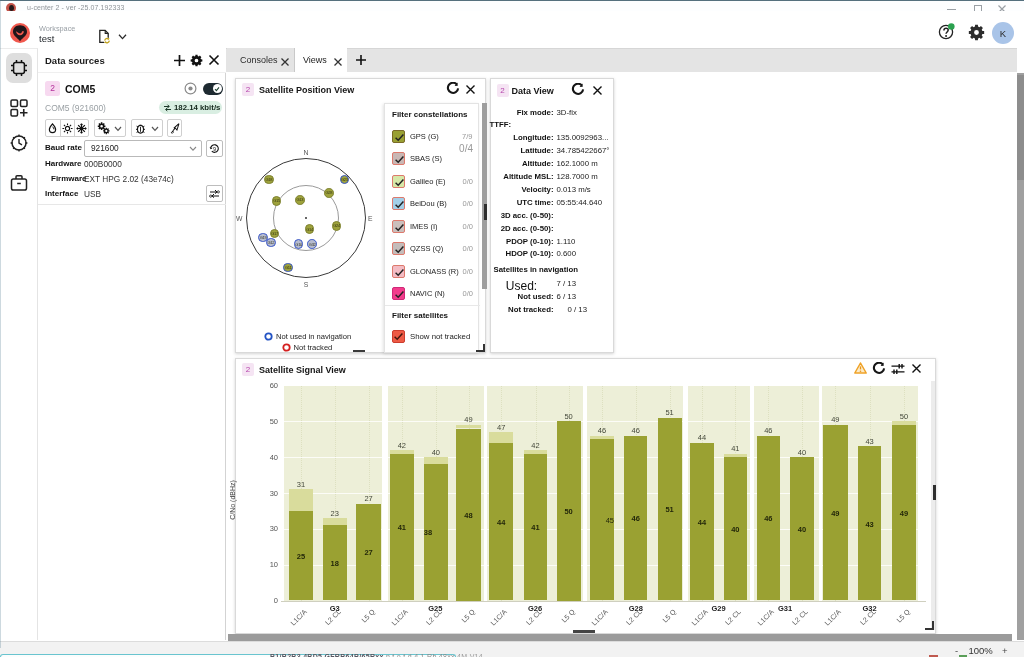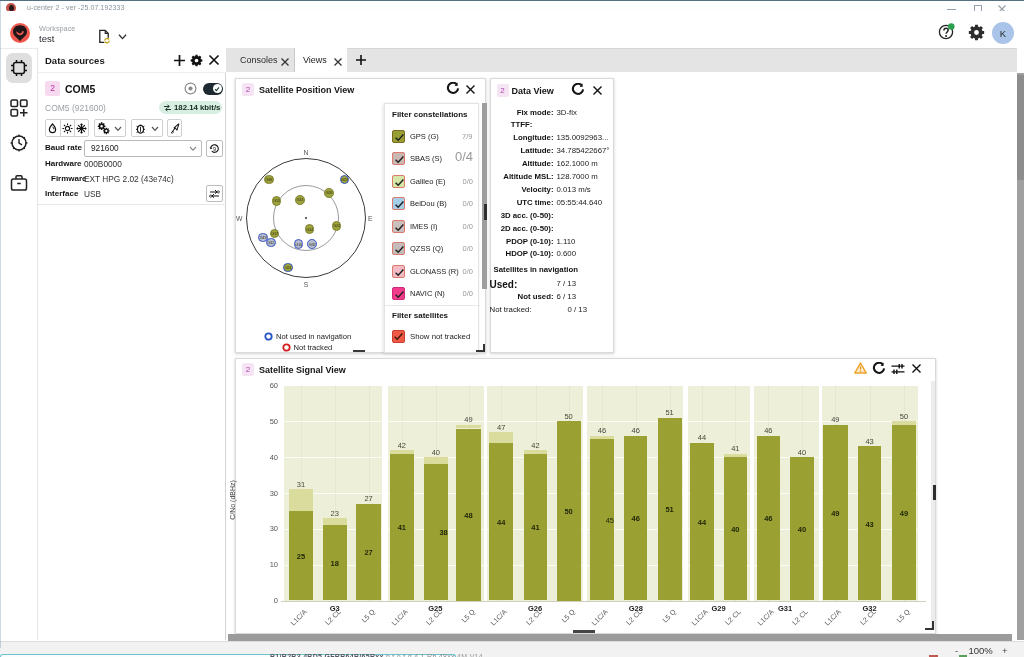--- a/index.html
+++ b/index.html
@@ -239,21 +239,21 @@
       </svg>
     </div>
 <div style="position:absolute;left:25.5px;top:27.9px;font-size:7.5px;color:#222;white-space:nowrap">GPS (G)</div>
 <div style="position:absolute;right:5px;top:27.9px;font-size:7.5px;color:#999">7/9</div>
 <div style="position:absolute;left:7.5px;top:48.0px;width:13px;height:13px;background:#c9b7b4;border:1px solid #dd7a6d;border-radius:2px;box-sizing:border-box">
       <svg width="13" height="13" viewBox="0 0 13 13" style="position:absolute;left:0;top:0">
         <polyline points="2.6,6.8 5.2,9.2 10.4,3.6" fill="none" stroke="#222" stroke-width="1.5"></polyline>
       </svg>
     </div>
 <div style="position:absolute;left:25.5px;top:50.4px;font-size:7.5px;color:#222;white-space:nowrap">SBAS (S)</div>
-<div style="position:absolute;right:4.5px;top:45px;font-size:13px;color:#999">0/4</div>
+<div style="position:absolute;right:4.5px;top:39px;font-size:10px;color:#999">0/4</div>
 <div style="position:absolute;left:7.5px;top:70.5px;width:13px;height:13px;background:#d6e8a8;border:1px solid #dd7a6d;border-radius:2px;box-sizing:border-box">
       <svg width="13" height="13" viewBox="0 0 13 13" style="position:absolute;left:0;top:0">
         <polyline points="2.6,6.8 5.2,9.2 10.4,3.6" fill="none" stroke="#222" stroke-width="1.5"></polyline>
       </svg>
     </div>
 <div style="position:absolute;left:25.5px;top:72.9px;font-size:7.5px;color:#222;white-space:nowrap">Galileo (E)</div>
 <div style="position:absolute;right:4.5px;top:72.9px;font-size:7.5px;color:#999">0/0</div>
 <div style="position:absolute;left:7.5px;top:93.0px;width:13px;height:13px;background:#a3cfe8;border:1px solid #dd7a6d;border-radius:2px;box-sizing:border-box">
       <svg width="13" height="13" viewBox="0 0 13 13" style="position:absolute;left:0;top:0">
         <polyline points="2.6,6.8 5.2,9.2 10.4,3.6" fill="none" stroke="#222" stroke-width="1.5"></polyline>
@@ -312,45 +312,45 @@
  <path d="M10.9 2.5 A5.1 5.1 0 1 0 12.1 6.3" fill="none" stroke="#161616" stroke-width="2.1"></path>
  <path d="M11.4 0.6 l0.4 3.2 l-3.2 0.3 z" fill="#161616"></path>
 </svg>
 <svg class="abs" style="left:101px;top:5.5px" width="11" height="11" viewBox="0 0 11 11">
       <path d="M1.5 1.5 L9.5 9.5 M9.5 1.5 L1.5 9.5" stroke="#111" stroke-width="1.4"></path>
     </svg>
 </div>
 <div class="abs" style="left:489.5px;top:78px;width:124px;height:275px;overflow:visible">
     <div style="position:absolute;left:0px;top:29.5px;width:64px;text-align:right;font-size:7.8px;font-weight:bold;color:#111">Fix mode:</div>
 <div style="position:absolute;left:67px;top:29.5px;font-size:7.8px;color:#222;white-space:nowrap">3D-fix</div>
-<div style="position:absolute;left:0px;top:42.4px;width:64px;text-align:center;font-size:7.8px;font-weight:bold;color:#111">TTFF:</div>
+<div style="position:absolute;left:0px;top:42.4px;width:64px;text-align:left;font-size:7.8px;font-weight:bold;color:#111">TTFF:</div>
 <div style="position:absolute;left:0px;top:55.3px;width:64px;text-align:right;font-size:7.8px;font-weight:bold;color:#111">Longitude:</div>
 <div style="position:absolute;left:67px;top:55.3px;font-size:7.8px;color:#222;white-space:nowrap">135.0092963...</div>
 <div style="position:absolute;left:0px;top:68.2px;width:64px;text-align:right;font-size:7.8px;font-weight:bold;color:#111">Latitude:</div>
 <div style="position:absolute;left:67px;top:68.2px;font-size:7.8px;color:#222;white-space:nowrap">34.785422667°</div>
 <div style="position:absolute;left:0px;top:81.1px;width:64px;text-align:right;font-size:7.8px;font-weight:bold;color:#111">Altitude:</div>
 <div style="position:absolute;left:67px;top:81.1px;font-size:7.8px;color:#222;white-space:nowrap">162.1000 m</div>
 <div style="position:absolute;left:0px;top:94.0px;width:64px;text-align:right;font-size:7.8px;font-weight:bold;color:#111">Altitude MSL:</div>
 <div style="position:absolute;left:67px;top:94.0px;font-size:7.8px;color:#222;white-space:nowrap">128.7000 m</div>
 <div style="position:absolute;left:0px;top:106.9px;width:64px;text-align:right;font-size:7.8px;font-weight:bold;color:#111">Velocity:</div>
 <div style="position:absolute;left:67px;top:106.9px;font-size:7.8px;color:#222;white-space:nowrap">0.013 m/s</div>
 <div style="position:absolute;left:0px;top:119.8px;width:64px;text-align:right;font-size:7.8px;font-weight:bold;color:#111">UTC time:</div>
 <div style="position:absolute;left:67px;top:119.8px;font-size:7.8px;color:#222;white-space:nowrap">05:55:44.640</div>
 <div style="position:absolute;left:0px;top:132.7px;width:64px;text-align:right;font-size:7.8px;font-weight:bold;color:#111">3D acc. (0-50):</div>
 <div style="position:absolute;left:0px;top:145.6px;width:64px;text-align:right;font-size:7.8px;font-weight:bold;color:#111">2D acc. (0-50):</div>
 <div style="position:absolute;left:0px;top:158.5px;width:64px;text-align:right;font-size:7.8px;font-weight:bold;color:#111">PDOP (0-10):</div>
 <div style="position:absolute;left:67px;top:158.5px;font-size:7.8px;color:#222;white-space:nowrap">1.110</div>
 <div style="position:absolute;left:0px;top:171.4px;width:64px;text-align:right;font-size:7.8px;font-weight:bold;color:#111">HDOP (0-10):</div>
 <div style="position:absolute;left:67px;top:171.4px;font-size:7.8px;color:#222;white-space:nowrap">0.600</div>
 <div style="position:absolute;left:4px;top:187.3px;font-size:7.8px;font-weight:bold;color:#111">Satellites in navigation</div>
-<div style="position:absolute;left:0px;top:200.8px;width:64px;text-align:left;font-size:10px;font-weight:bold;color:#111">Used:</div>
+<div style="position:absolute;left:0px;top:200.8px;width:64px;text-align:center;font-size:12px;font-weight:normal;color:#111">Used:</div>
 <div style="position:absolute;left:67px;top:200.8px;font-size:7.8px;color:#222">7 / 13</div>
 <div style="position:absolute;left:0px;top:213.7px;width:64px;text-align:right;font-size:7.8px;font-weight:bold;color:#111">Not used:</div>
 <div style="position:absolute;left:67px;top:213.7px;font-size:7.8px;color:#222">6 / 13</div>
-<div style="position:absolute;left:0px;top:226.6px;width:64px;font-size:7.8px;font-weight:normal;color:#111">Not tracked:</div>
+<div style="position:absolute;left:0px;top:226.6px;width:64px;text-align:right;font-size:7.8px;font-weight:bold;color:#111">Not tracked:</div>
 <div style="position:absolute;left:78px;top:226.6px;font-size:7.8px;color:#222">0 / 13</div>
   </div>
 
 <div class="abs" style="left:235px;top:358px;width:700.5px;height:276px;background:#fff;border:1px solid #d9d9d9;box-shadow:0 1px 3px rgba(0,0,0,.18)"></div>
 <div class="abs" style="left:242px;top:363px;width:12px;height:13px;background:#f5e4f3;border-radius:2px;text-align:center;font-size:8px;color:#b544ac;line-height:13px">2</div>
 <div class="abs b" style="left:259px;top:364.5px;font-size:9px;color:#161616">Satellite Signal View</div>
 <svg class="abs" style="left:854px;top:362px" width="13" height="12" viewBox="0 0 13 12">
  <path d="M6.5 1 L12.2 11 H0.8 Z" fill="#fcebc8" stroke="#efa227" stroke-width="1.5" stroke-linejoin="round"></path>
  <path d="M6.5 4.4 v3" stroke="#e8941c" stroke-width="1.3"></path>
  <circle cx="6.5" cy="9.2" r="0.8" fill="#e8941c"></circle>
@@ -441,21 +441,21 @@
 <div style="position:absolute;left:356.4px;width:24.5px;top:503.8px;height:96.7px;background:#9aa132"></div>
 <div style="position:absolute;left:356.6px;width:24px;top:494.3px;text-align:center;font-size:7.5px;color:#44483a">27</div>
 <div style="position:absolute;left:356.6px;width:24px;top:548.1px;text-align:center;font-size:7.5px;font-weight:bold;color:#23270a">27</div>
 <div style="position:absolute;left:389.5px;width:24.5px;top:450.0px;height:3.6px;background:#d9dc9c"></div>
 <div style="position:absolute;left:389.5px;width:24.5px;top:453.6px;height:146.9px;background:#9aa132"></div>
 <div style="position:absolute;left:389.8px;width:24px;top:440.5px;text-align:center;font-size:7.5px;color:#44483a">42</div>
 <div style="position:absolute;left:389.8px;width:24px;top:523.0px;text-align:center;font-size:7.5px;font-weight:bold;color:#23270a">41</div>
 <div style="position:absolute;left:424.0px;width:23.5px;top:457.2px;height:7.2px;background:#d9dc9c"></div>
 <div style="position:absolute;left:424.0px;width:23.5px;top:464.3px;height:136.2px;background:#9aa132"></div>
 <div style="position:absolute;left:423.8px;width:24px;top:447.7px;text-align:center;font-size:7.5px;color:#44483a">40</div>
-<div style="position:absolute;left:423.8px;width:24px;top:528.4px;text-align:right;font-size:7.5px;font-weight:bold;color:#23270a">38</div>
+<div style="position:absolute;left:423.8px;width:24px;top:528.4px;text-align:left;font-size:7.5px;font-weight:bold;color:#23270a">38</div>
 <div style="position:absolute;left:456.0px;width:25.0px;top:424.9px;height:3.6px;background:#d9dc9c"></div>
 <div style="position:absolute;left:456.0px;width:25.0px;top:428.5px;height:172.0px;background:#9aa132"></div>
 <div style="position:absolute;left:456.5px;width:24px;top:415.4px;text-align:center;font-size:7.5px;color:#44483a">49</div>
 <div style="position:absolute;left:456.5px;width:24px;top:510.5px;text-align:center;font-size:7.5px;font-weight:bold;color:#23270a">48</div>
 <div style="position:absolute;left:489.3px;width:23.9px;top:432.1px;height:10.7px;background:#d9dc9c"></div>
 <div style="position:absolute;left:489.3px;width:23.9px;top:442.8px;height:157.7px;background:#9aa132"></div>
 <div style="position:absolute;left:489.2px;width:24px;top:422.6px;text-align:center;font-size:7.5px;color:#44483a">47</div>
 <div style="position:absolute;left:489.2px;width:24px;top:517.7px;text-align:center;font-size:7.5px;font-weight:bold;color:#23270a">44</div>
 <div style="position:absolute;left:523.8px;width:23.4px;top:450.0px;height:3.6px;background:#d9dc9c"></div>
 <div style="position:absolute;left:523.8px;width:23.4px;top:453.6px;height:146.9px;background:#9aa132"></div>

